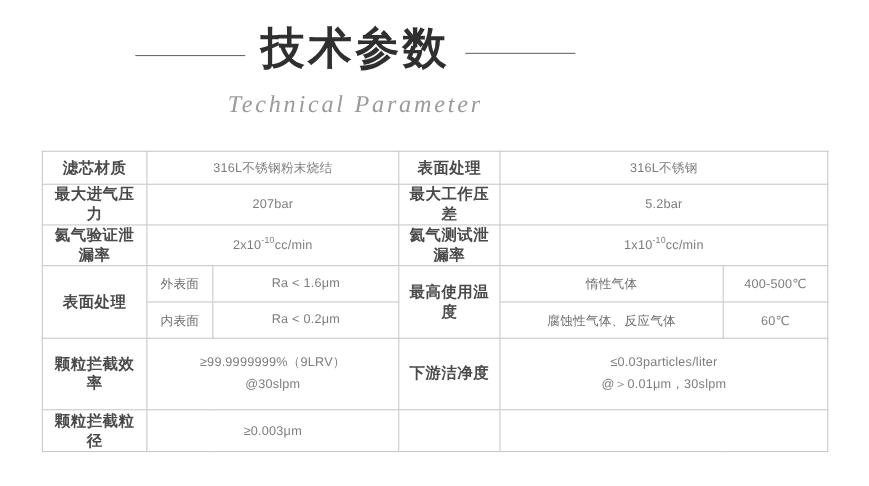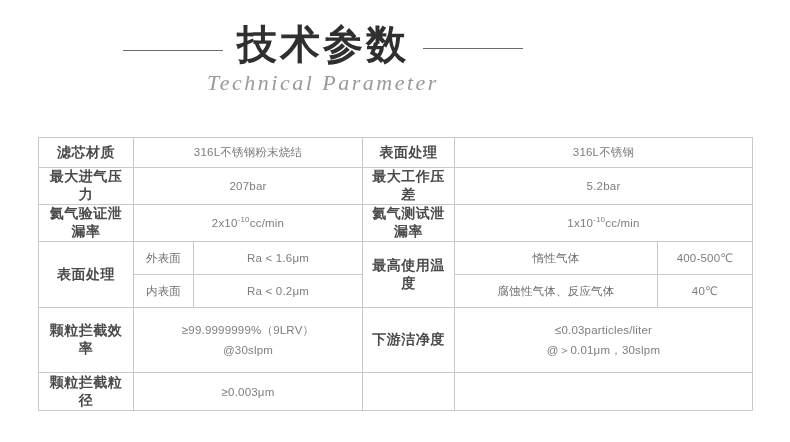--- a/index.html
+++ b/index.html
@@ -44,20 +44,21 @@
   .main-title {
     font-family: "DejaVu Sans", "Liberation Sans", sans-serif;
     font-size: 40px;
     font-weight: bold;
     color: #2f2f2f;
     letter-spacing: 3px;
     line-height: 1;
     white-space: nowrap;
   }
   .sub-title {
+    margin-top: 12px;
     font-family: "Liberation Serif", "DejaVu Serif", serif;
     font-style: italic;
     font-size: 22px;
     color: #9a9a9a;
     letter-spacing: 2.5px;
   }
 
   
   .table-wrap {
     position: absolute;
@@ -166,21 +167,21 @@
           <td class="val">Ra &lt; 1.6μm</td>
           <td class="lbl" rowspan="2">最高使用温度</td>
           <td class="val sub">惰性气体</td>
           <td class="val">400-500℃</td>
         </tr>
 
         <tr class="r4">
           <td class="val sub">内表面</td>
           <td class="val">Ra &lt; 0.2μm</td>
           <td class="val sub">腐蚀性气体、反应气体</td>
-          <td class="val">40℃</td>
+          <td class="val">60℃</td>
         </tr>
 
         <tr class="r5">
           <td class="lbl">颗粒拦截效率</td>
           <td class="val val-left" colspan="2">
             <div>≥99.9999999%（9LRV）</div>
             <div>@30slpm</div>
           </td>
           <td class="lbl">下游洁净度</td>
           <td class="val val-left-r" colspan="2">

